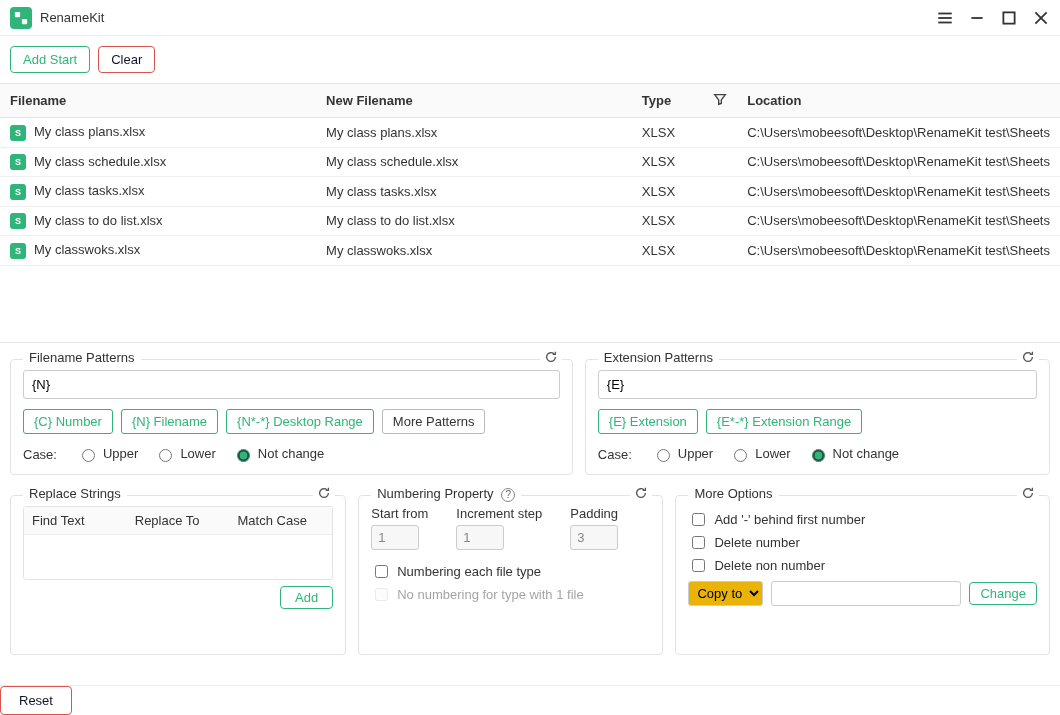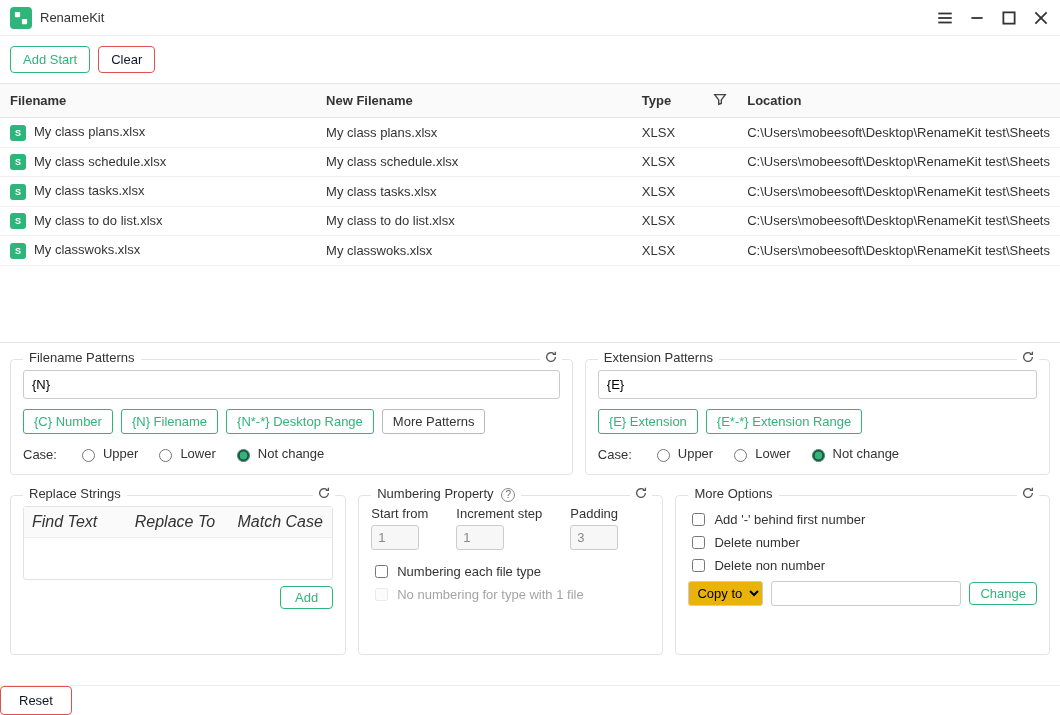--- a/index.html
+++ b/index.html
@@ -189,23 +189,22 @@
     display:flex;
     flex-direction:column;
   }
   .replace-header {
     display:flex;
     border-bottom:1px solid #eee;
     background:#fafafa;
   }
   .replace-header div {
     padding:6px 8px;
-    font-size:16px;
+    font-size:13px;
     flex:1;
-    font-style:italic;
   }
   .copy-row { display:flex; align-items:center; gap:8px; margin-top:6px; }
   .select {
     border:1px solid #ccc;
     border-radius:3px;
     padding:3px 4px;
     font-size:13px;
     background:#eab308;
     cursor:pointer;
   }

